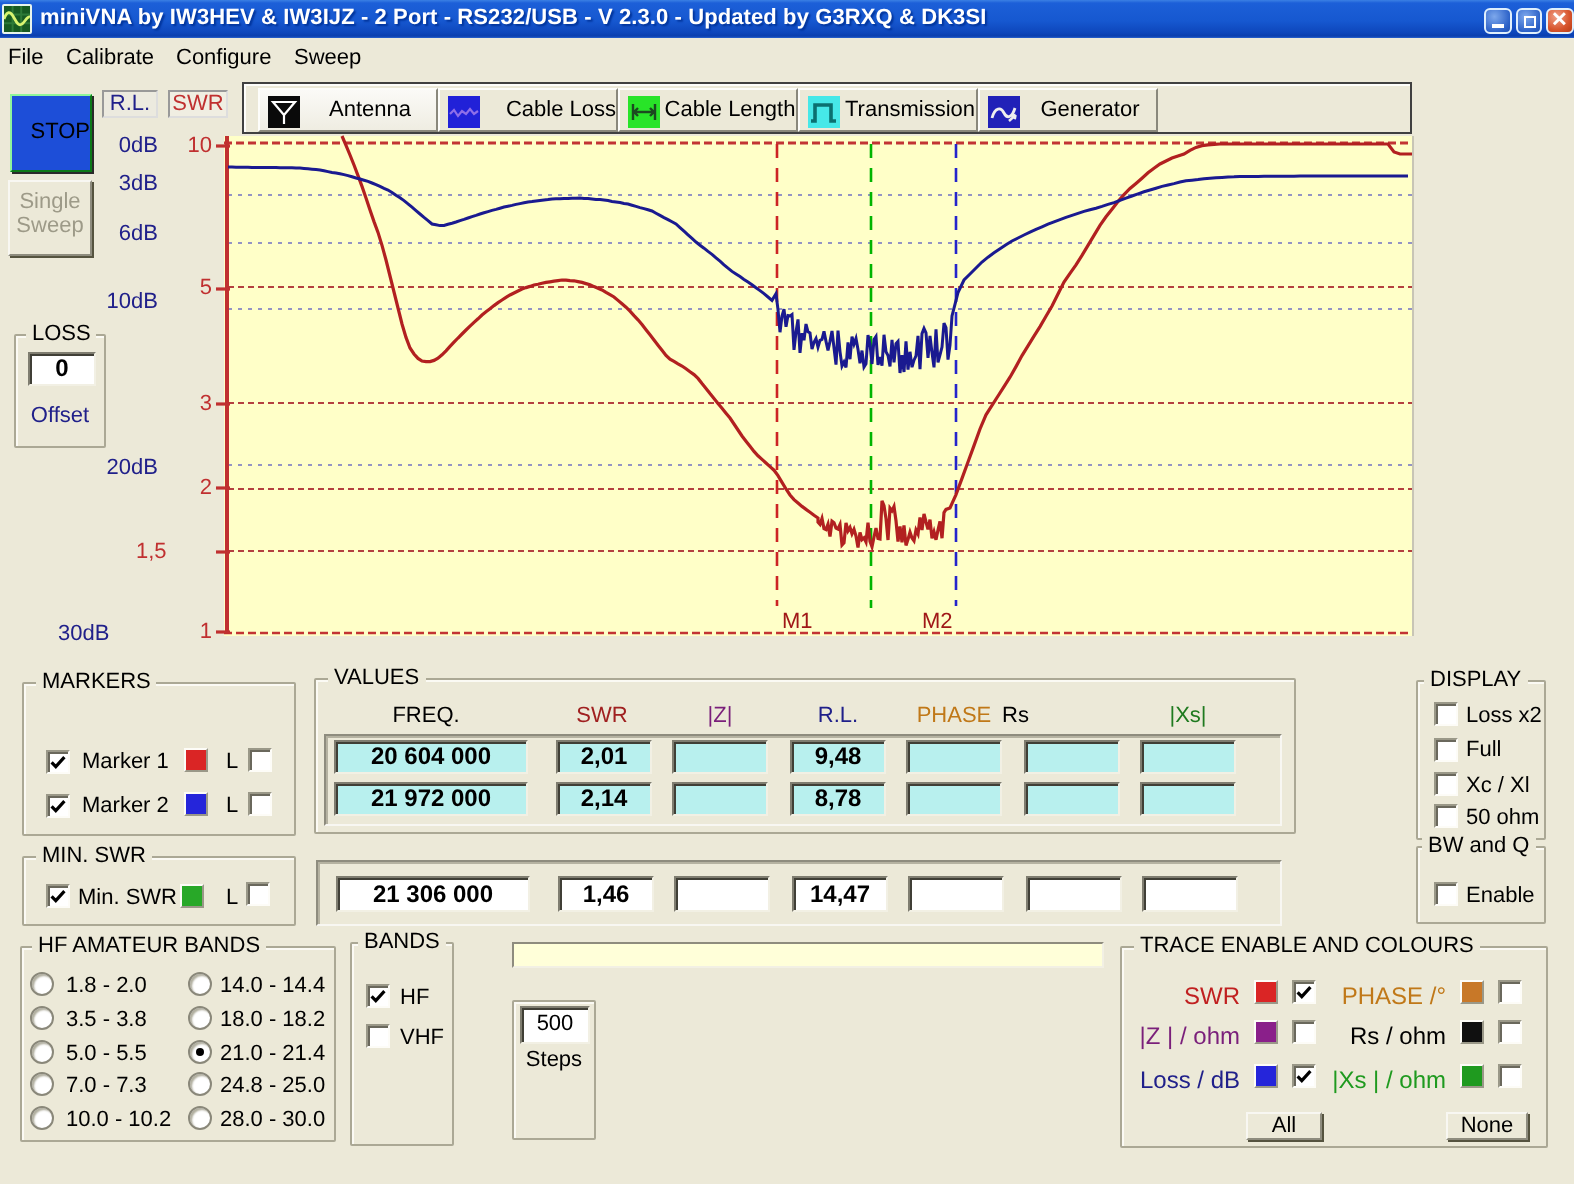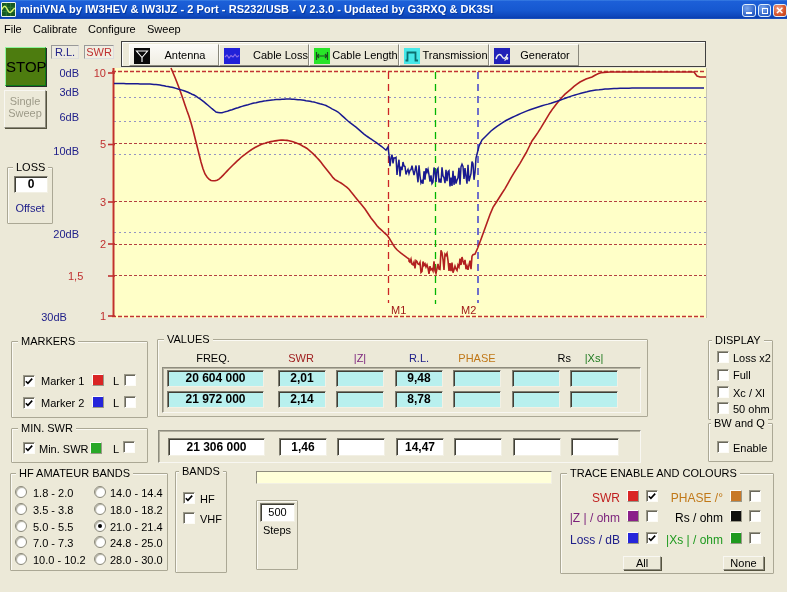--- a/index.html
+++ b/index.html
@@ -37,30 +37,30 @@
   </div>
 <div class="abs tbtn tmax" style="left:757.5px">
     <span style="position:absolute;left:3px;top:3px;width:6px;height:6px;border:1px solid #fff"></span>
   </div>
 <div class="abs tbtn tclose" style="left:773px;font-size:10px;font-weight:bold">✕</div>
 <div class="abs menubar"></div>
 <div class="abs menuitem" style="left:4px">File</div>
 <div class="abs menuitem" style="left:33px">Calibrate</div>
 <div class="abs menuitem" style="left:88px">Configure</div>
 <div class="abs menuitem" style="left:147px">Sweep</div>
-<div class="abs" style="left:5px;top:47px;width:41px;height:39px;background:#4d7c0f;border:1px solid;border-color:#8ef59b #0c7a18 #0c7a18 #8ef59b;box-shadow:1px 1px 0 #2a2a2a;text-align:left;line-height:37px;font-size:15px">STOP</div>
+<div class="abs" style="left:5px;top:47px;width:41px;height:39px;background:#1d4ed8;border:1px solid;border-color:#8ef59b #0c7a18 #0c7a18 #8ef59b;box-shadow:1px 1px 0 #2a2a2a;text-align:right;line-height:37px;font-size:11px">STOP</div>
 <div class="abs btn3d" style="left:4px;top:90px;width:42px;height:38px;color:#9d9a88;text-align:center;font-size:11px;padding-top:4px">Single<br>Sweep</div>
 <div class="abs" style="left:51px;top:45px;width:28px;height:14px;background:#eceadf;border:1px solid;border-color:#999 #ddd #ddd #999;color:#20208a;text-align:center;line-height:12px">R.L.</div>
 <div class="abs" style="left:84px;top:45px;width:30px;height:14px;background:#f0eee2;border:1px solid;border-color:#999 #ddd #ddd #999;color:#c03030;text-align:center;line-height:12px">SWR</div>
 <div class="abs" style="left:29px;top:66.5px;width:50px;text-align:right;color:#20208a">0dB</div>
 <div class="abs" style="left:29px;top:86.0px;width:50px;text-align:right;color:#20208a">3dB</div>
 <div class="abs" style="left:29px;top:110.5px;width:50px;text-align:right;color:#20208a">6dB</div>
 <div class="abs" style="left:29px;top:144.5px;width:50px;text-align:right;color:#20208a">10dB</div>
 <div class="abs" style="left:29px;top:228.0px;width:50px;text-align:right;color:#20208a">20dB</div>
-<div class="abs" style="left:29px;top:310.5px;width:50px;text-align:center;color:#20208a">30dB</div>
+<div class="abs" style="left:29px;top:310.5px;width:50px;text-align:left;color:#20208a">30dB</div>
 <div class="abs" style="left:68px;top:66.5px;width:38px;text-align:right;color:#c03030">10</div>
 <div class="abs" style="left:68px;top:138.0px;width:38px;text-align:right;color:#c03030">5</div>
 <div class="abs" style="left:68px;top:195.5px;width:38px;text-align:right;color:#c03030">3</div>
 <div class="abs" style="left:68px;top:237.5px;width:38px;text-align:right;color:#c03030">2</div>
 <div class="abs" style="left:68px;top:269.5px;width:38px;color:#c03030">1,5</div>
 <div class="abs" style="left:68px;top:309.5px;width:38px;text-align:right;color:#c03030">1</div>
 <div class="abs gbox" style="left:7px;top:167px;width:46px;height:57px"></div>
 <div class="abs gtitle" style="left:13px;top:161px">LOSS</div>
 <div class="abs field" style="left:14px;top:176px;width:34px;height:17px">0</div>
 <div class="abs" style="left:7px;top:202px;width:46px;text-align:center;color:#20208a">Offset</div>
@@ -155,21 +155,21 @@
 <div class="abs sw" style="left:90px;top:442px;background:#28a828"></div>
 <div class="abs lbl" style="left:113px;top:443px">L</div>
 <div class="abs cb" style="left:123px;top:441px"></div>
 <div class="abs gbox" style="left:157px;top:339px;width:491px;height:78px"></div>
 <div class="abs gtitle" style="left:164px;top:333px">VALUES</div>
 <div class="abs" style="left:178px;top:352px;width:70px;text-align:center;color:#000">FREQ.</div>
 <div class="abs" style="left:266px;top:352px;width:70px;text-align:center;color:#a02020">SWR</div>
 <div class="abs" style="left:325px;top:352px;width:70px;text-align:center;color:#7a1f7a">|Z|</div>
 <div class="abs" style="left:384px;top:352px;width:70px;text-align:center;color:#20208a">R.L.</div>
 <div class="abs" style="left:442px;top:352px;width:70px;text-align:center;color:#c07818">PHASE</div>
-<div class="abs" style="left:501px;top:352px;width:70px;text-align:right;color:#000">Rs</div>
+<div class="abs" style="left:501px;top:352px;width:70px;text-align:left;color:#000">Rs</div>
 <div class="abs" style="left:559px;top:352px;width:70px;text-align:center;color:#1f7a1f">|Xs|</div>
 <div class="abs sunken" style="left:162px;top:367px;width:479px;height:46px"></div>
 <div class="abs field cyfield" style="left:167px;top:370px;width:97px;height:17px">20 604 000</div>
 <div class="abs field cyfield" style="left:278px;top:370px;width:48px;height:17px">2,01</div>
 <div class="abs field cyfield" style="left:336px;top:370px;width:48px;height:17px"></div>
 <div class="abs field cyfield" style="left:395px;top:370px;width:48px;height:17px">9,48</div>
 <div class="abs field cyfield" style="left:453px;top:370px;width:48px;height:17px"></div>
 <div class="abs field cyfield" style="left:512px;top:370px;width:48px;height:17px"></div>
 <div class="abs field cyfield" style="left:570px;top:370px;width:48px;height:17px"></div>
 <div class="abs field cyfield" style="left:167px;top:391px;width:97px;height:17px">21 972 000</div>

